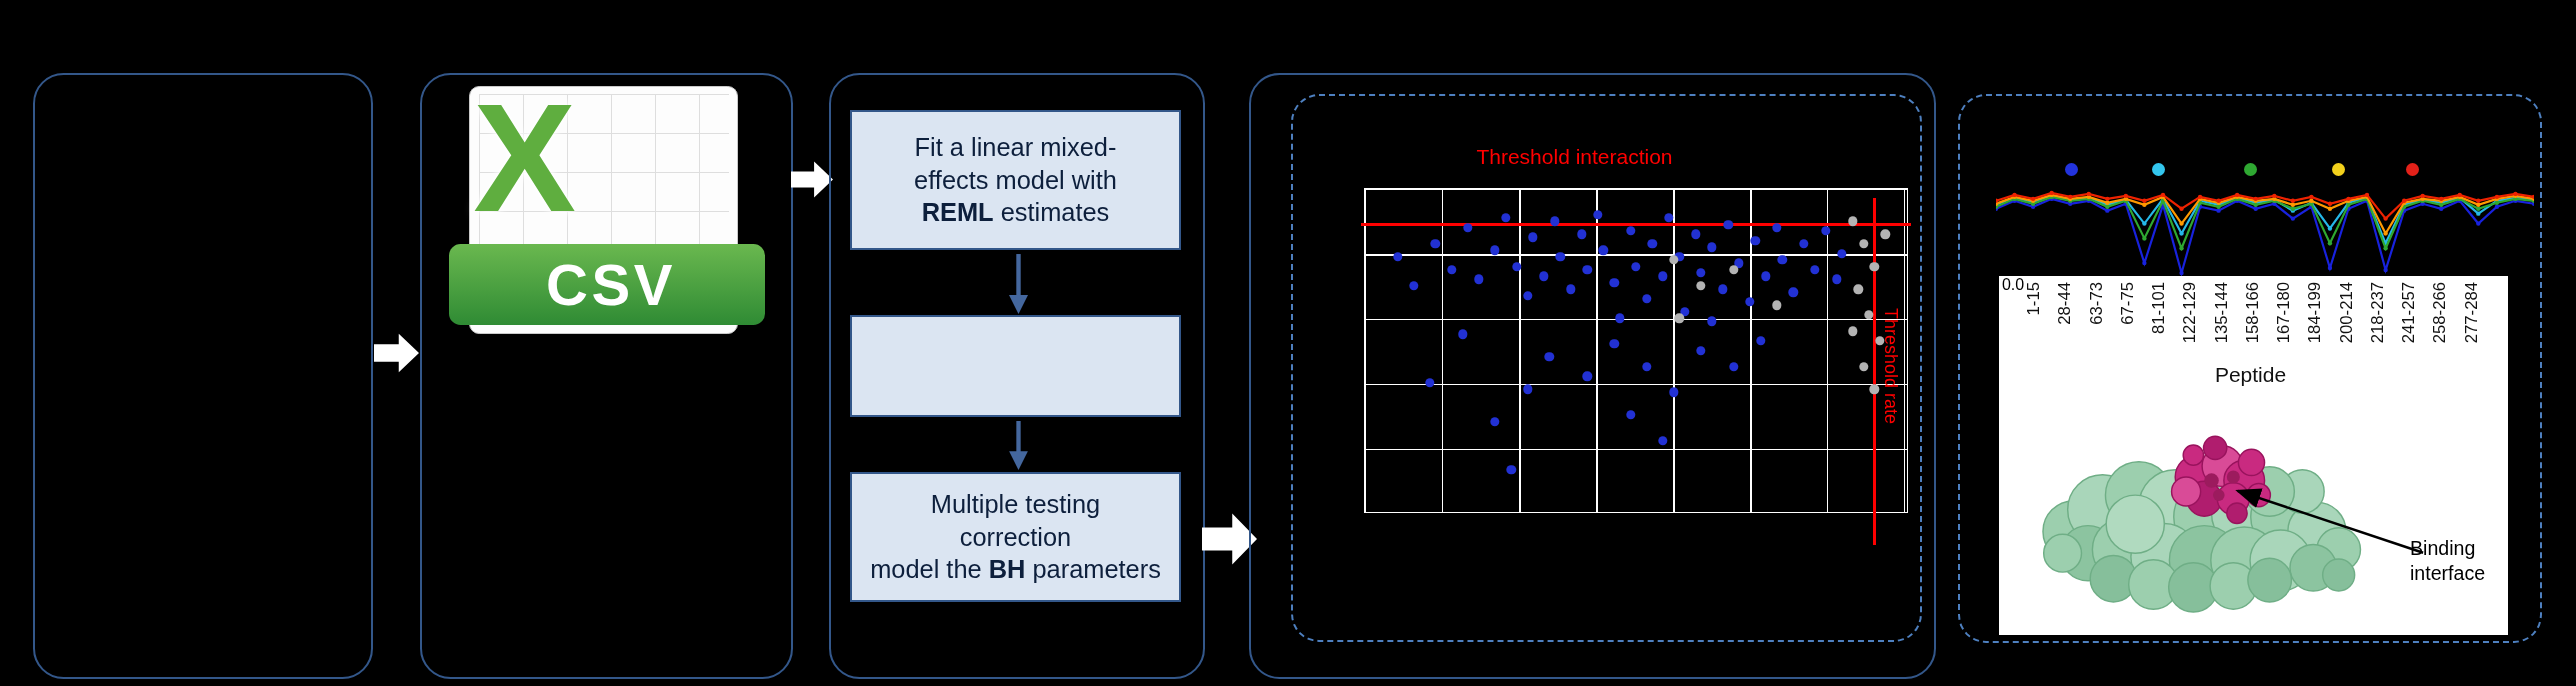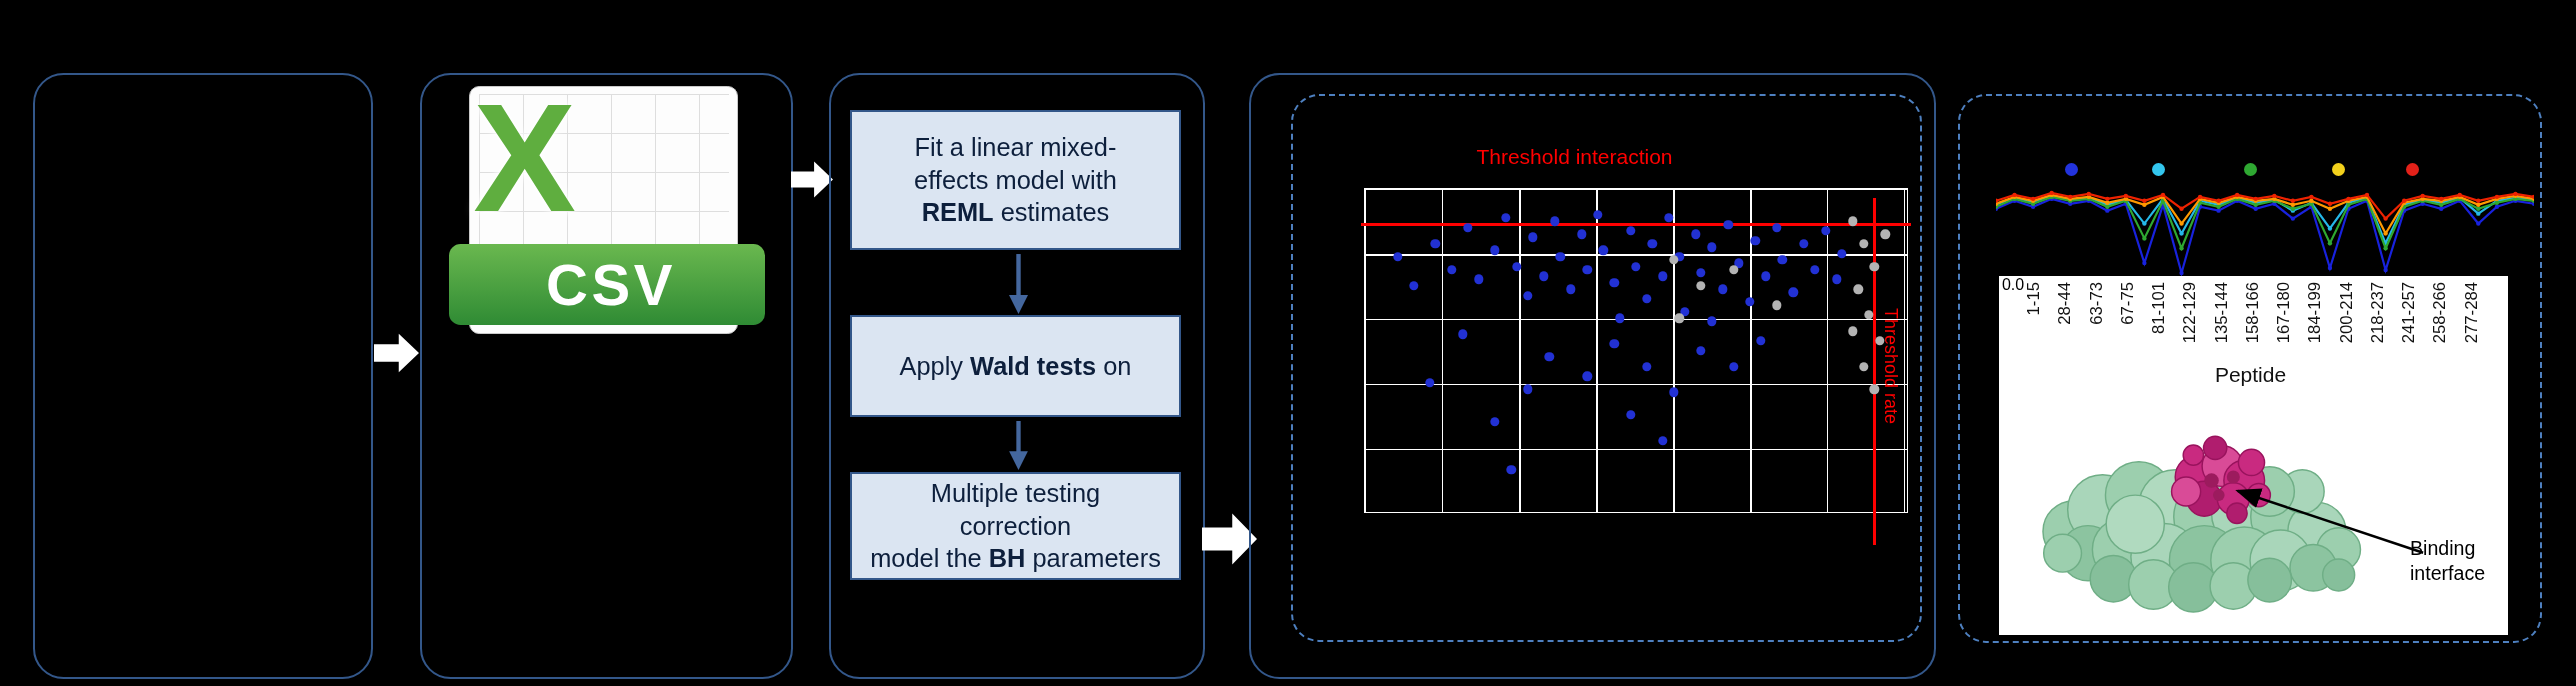--- a/index.html
+++ b/index.html
@@ -91,29 +91,28 @@
       <div><span>effects model with</span></div>
       <div><b>REML</b><span> estimates</span></div>
     </div>
 
     <svg class="down-arrow" style="left:178px;top:179px;" width="19" height="60" viewBox="0 0 26 82">
       <rect x="10" y="0" width="6" height="58"></rect>
       <polygon points="0,56 13,82 26,56"></polygon>
     </svg>
 
     <div class="step" style="top:240px;height:102px;">
-      <div><span>Apply </span><b>Wald tests</b><span> on</span></div>
     </div>
 
     <svg class="down-arrow" style="left:178px;top:346px;" width="19" height="49" viewBox="0 0 26 68">
       <rect x="10" y="0" width="6" height="44"></rect>
       <polygon points="0,42 13,68 26,42"></polygon>
     </svg>
 
-    <div class="step" style="top:397px;height:108px;">
+    <div class="step" style="top:397px;height:130px;">
       <div><span>Multiple testing</span></div>
       <div><span>correction</span></div>
       <div><span>model the </span><b>BH</b><span> parameters</span></div>
     </div>
   </div>
 
   <svg class="block-arrow" style="left:1202px;top:507px;" width="55" height="64" viewBox="0 0 100 100" preserveAspectRatio="none">
     <polygon points="0,32 55,32 55,10 100,50 55,90 55,68 0,68"></polygon>
   </svg>
 

